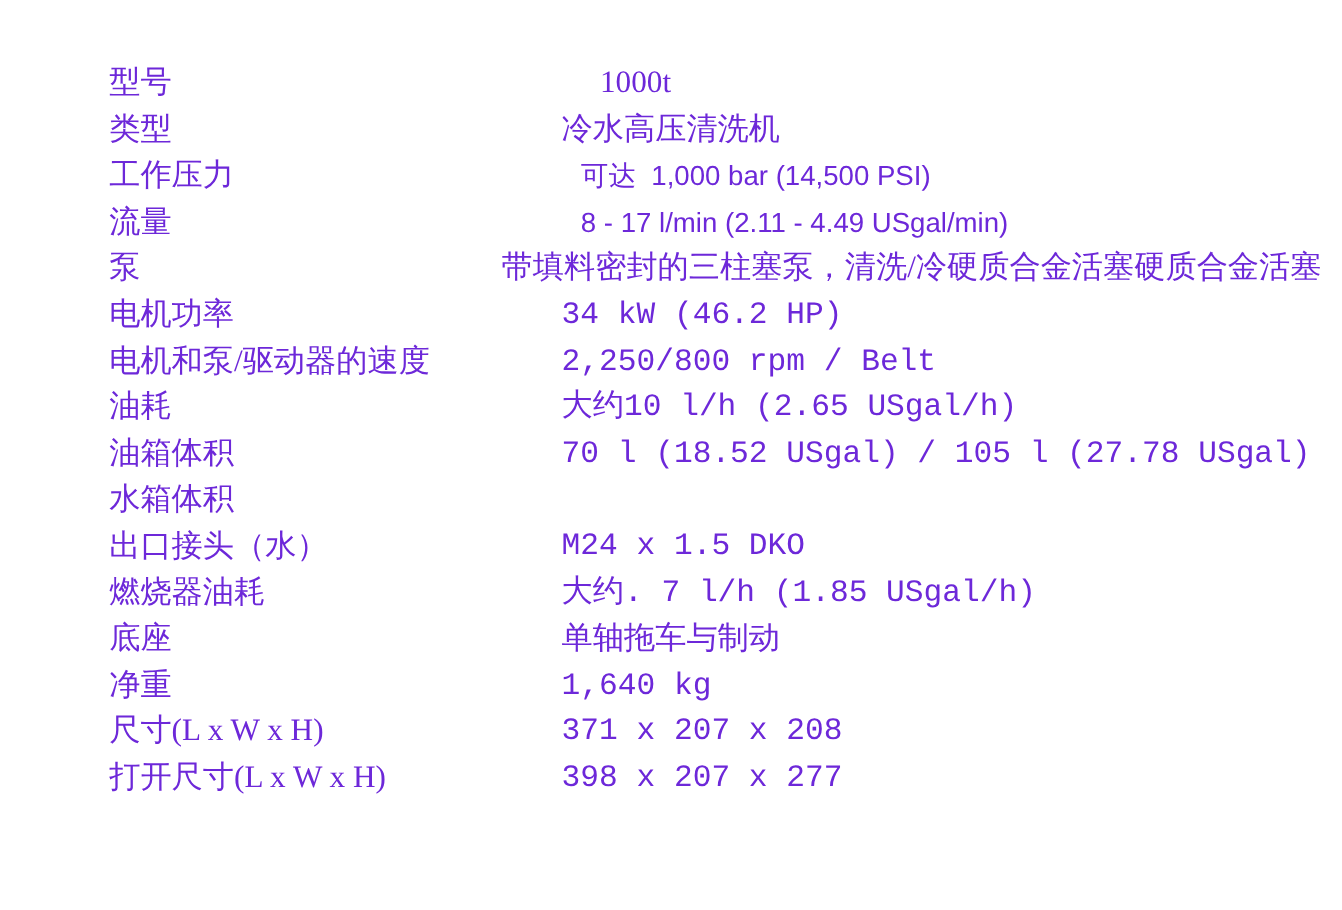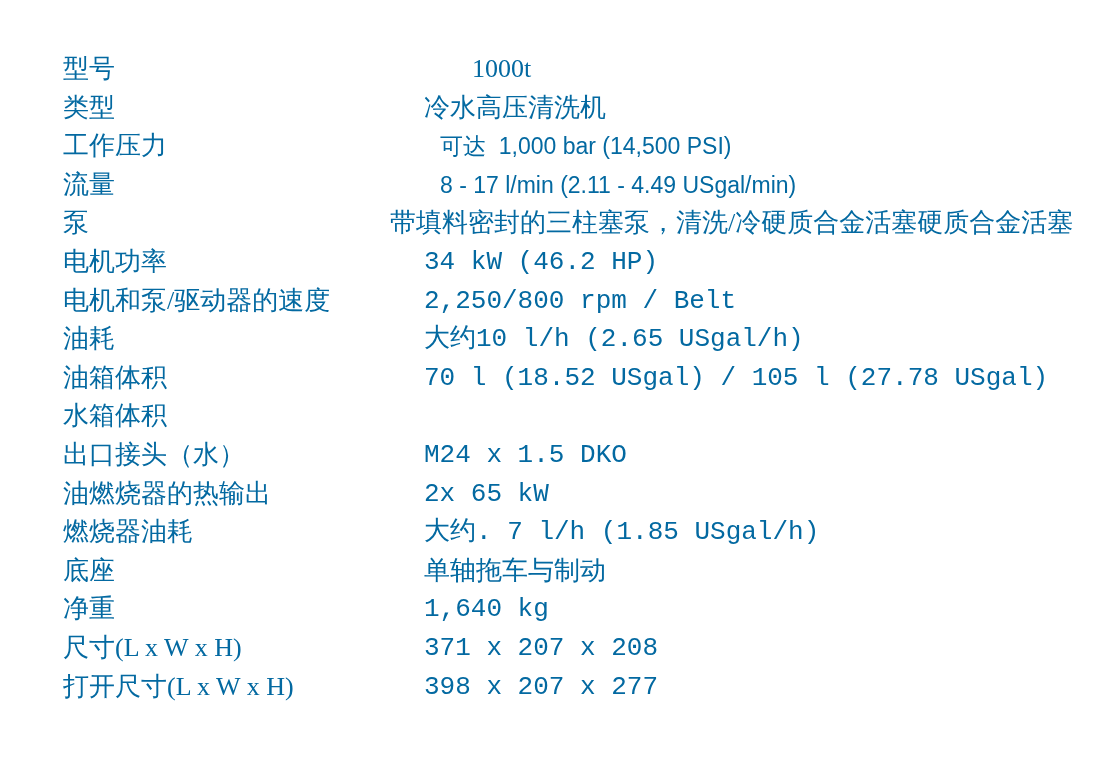--- a/index.html
+++ b/index.html
@@ -27,41 +27,41 @@
     top: 0;
     line-height: 38.6px;
     white-space: pre;
   }
   .label {
     left: 63px;
     font-size: 26px;
     font-family: "Liberation Serif", serif;
   }
   .value {
-    left: 424px;
+    left: 440px;
     font-size: 26px;
     font-family: "Liberation Mono", "DejaVu Sans Mono", monospace;
   }
   
   .row.v-sans .value {
     font-family: "Liberation Sans", sans-serif;
     font-size: 23px;
     margin-left: 16px;
   }
   .row.v-cjk .value {
     font-family: "Liberation Serif", serif;
   }
   
   .row.v-indent-sm .value { left: 472px; }
   .row.v-outdent    .value { left: 390px; font-family: Liberation Serif, serif; }
 </style>
 </head>
 <body>
 
-<div class="sheet" style="background: rgb(255, 255, 255); color: #0369a1;">
+<div class="sheet" style="background: rgb(255, 255, 255); color: #6d28d9; padding-left: 28px;">
   <div id="rows">
   <div class="row v-cjk v-indent-sm">
     <div class="label">型号</div>
     <div class="value">1000t</div>
   </div>
 
   <div class="row v-cjk">
     <div class="label">类型</div>
     <div class="value">冷水高压清洗机</div>
   </div>
@@ -104,24 +104,20 @@
 
   <div class="row">
     <div class="label">水箱体积</div>
   </div>
 
   <div class="row">
     <div class="label">出口接头（水）</div>
     <div class="value">M24 x 1.5 DKO</div>
   </div>
 
-  <div class="row">
-    <div class="label">油燃烧器的热输出</div>
-    <div class="value">2x 65 kW</div>
-  </div>
 
   <div class="row">
     <div class="label">燃烧器油耗</div>
     <div class="value">大约. 7 l/h (1.85 USgal/h)</div>
   </div>
 
   <div class="row v-cjk">
     <div class="label">底座</div>
     <div class="value">单轴拖车与制动</div>
   </div>

